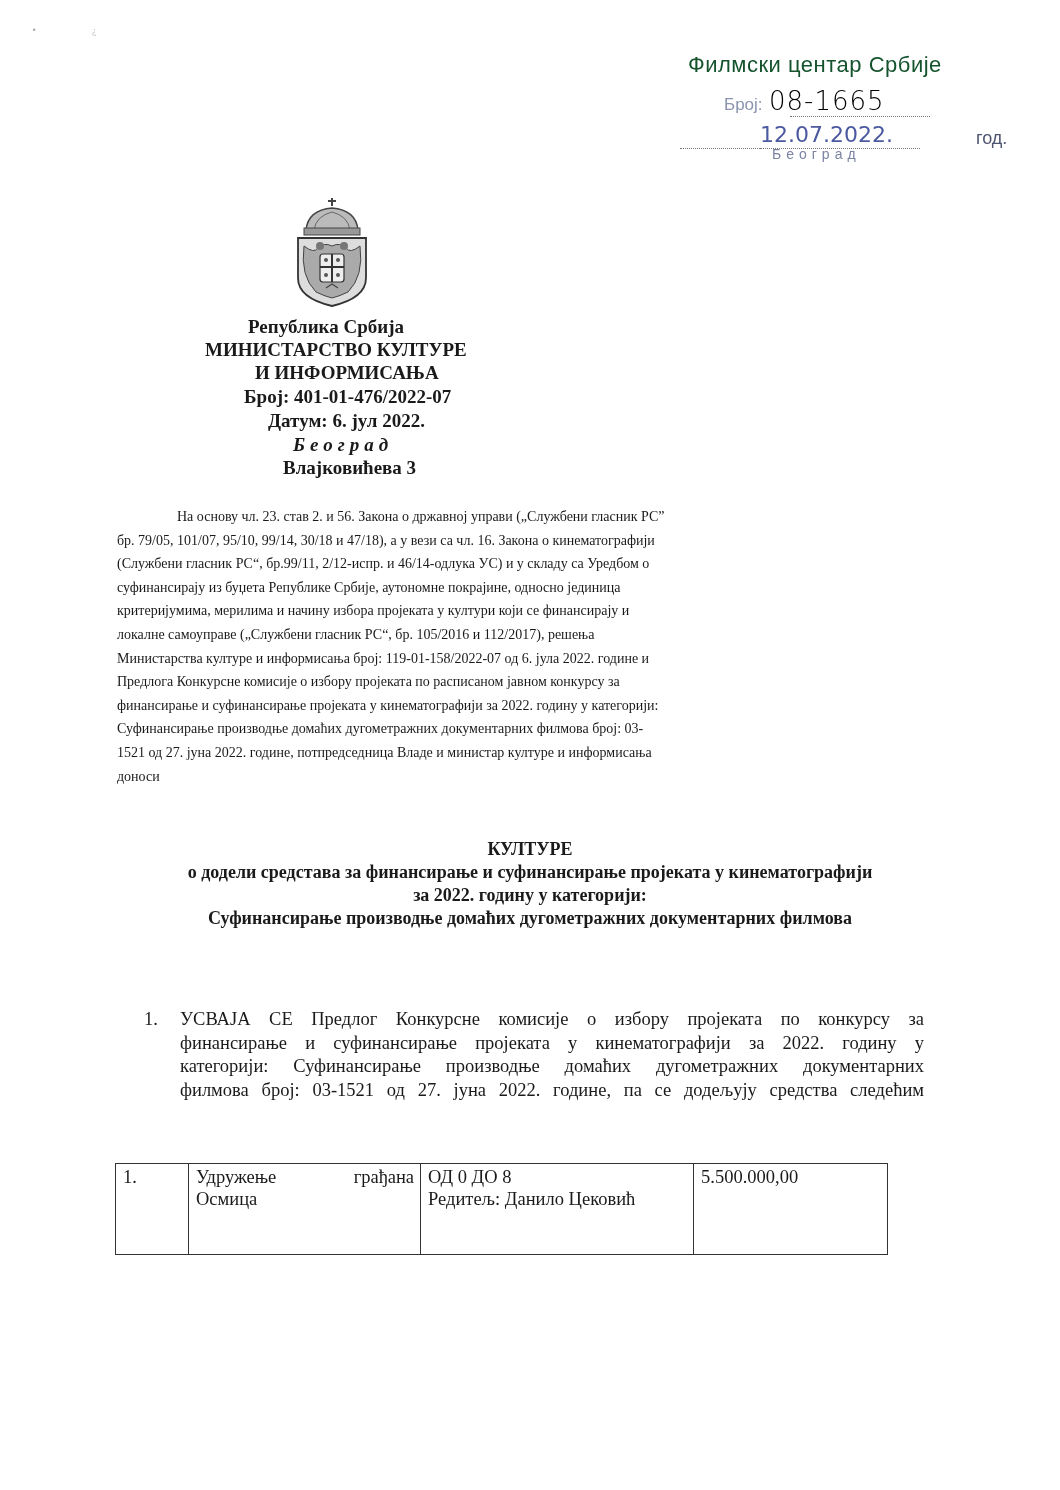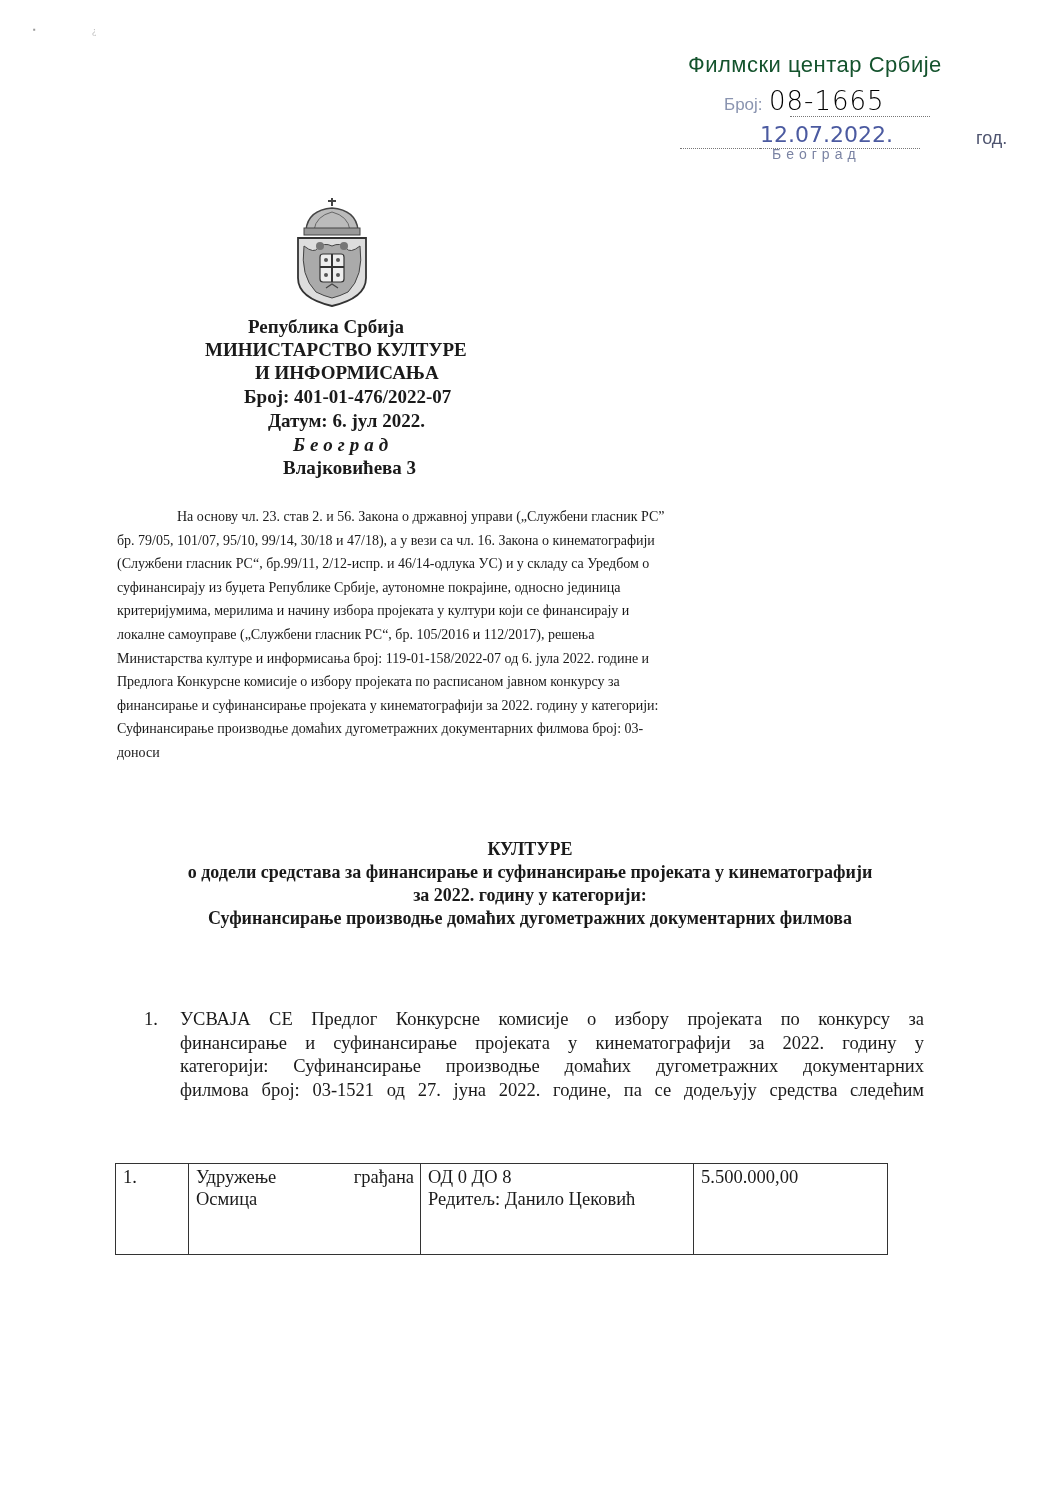--- a/index.html
+++ b/index.html
@@ -125,20 +125,21 @@
   <span class="line indent">На основу чл. 23. став 2. и 56. Закона о државној управи („Службени гласник РС”</span>
   <span class="line">бр. 79/05, 101/07, 95/10, 99/14, 30/18 и 47/18), а у вези са чл. 16. Закона о кинематографији</span>
   <span class="line">(Службени гласник РС“, бр.99/11, 2/12-испр. и 46/14-одлука УС) и у складу са Уредбом о</span>
   <span class="line">суфинансирају из буџета Републике Србије, аутономне покрајине, односно јединица</span>
   <span class="line">критеријумима, мерилима и начину избора пројеката у култури који се финансирају и</span>
   <span class="line">локалне самоуправе („Службени гласник РС“, бр. 105/2016 и 112/2017), решења</span>
   <span class="line">Министарства културе и информисања број: 119-01-158/2022-07 од 6. јула 2022. године и</span>
   <span class="line">Предлога Конкурсне комисије о избору пројеката по расписаном јавном конкурсу за</span>
   <span class="line">финансирање и суфинансирање пројеката у кинематографији за 2022. годину у категорији:</span>
   <span class="line">Суфинансирање производње домаћих дугометражних документарних филмова број: 03-</span>
+  <span class="line">1521  од 27. јуна 2022. године, потпредседница Владе и министар културе и информисања</span>
   <span class="line">доноси</span>
 </div>
 
 <div class="abs dec dec1">КУЛТУРЕ</div>
 <div class="abs dec dec2">о додели средстава за финансирање и суфинансирање пројеката у кинематографији</div>
 <div class="abs dec dec3">за 2022. годину у категорији:</div>
 <div class="abs dec dec4">Суфинансирање производње домаћих  дугометражних документарних филмова</div>
 
 <div class="abs item">
   <span class="num">1.</span>

